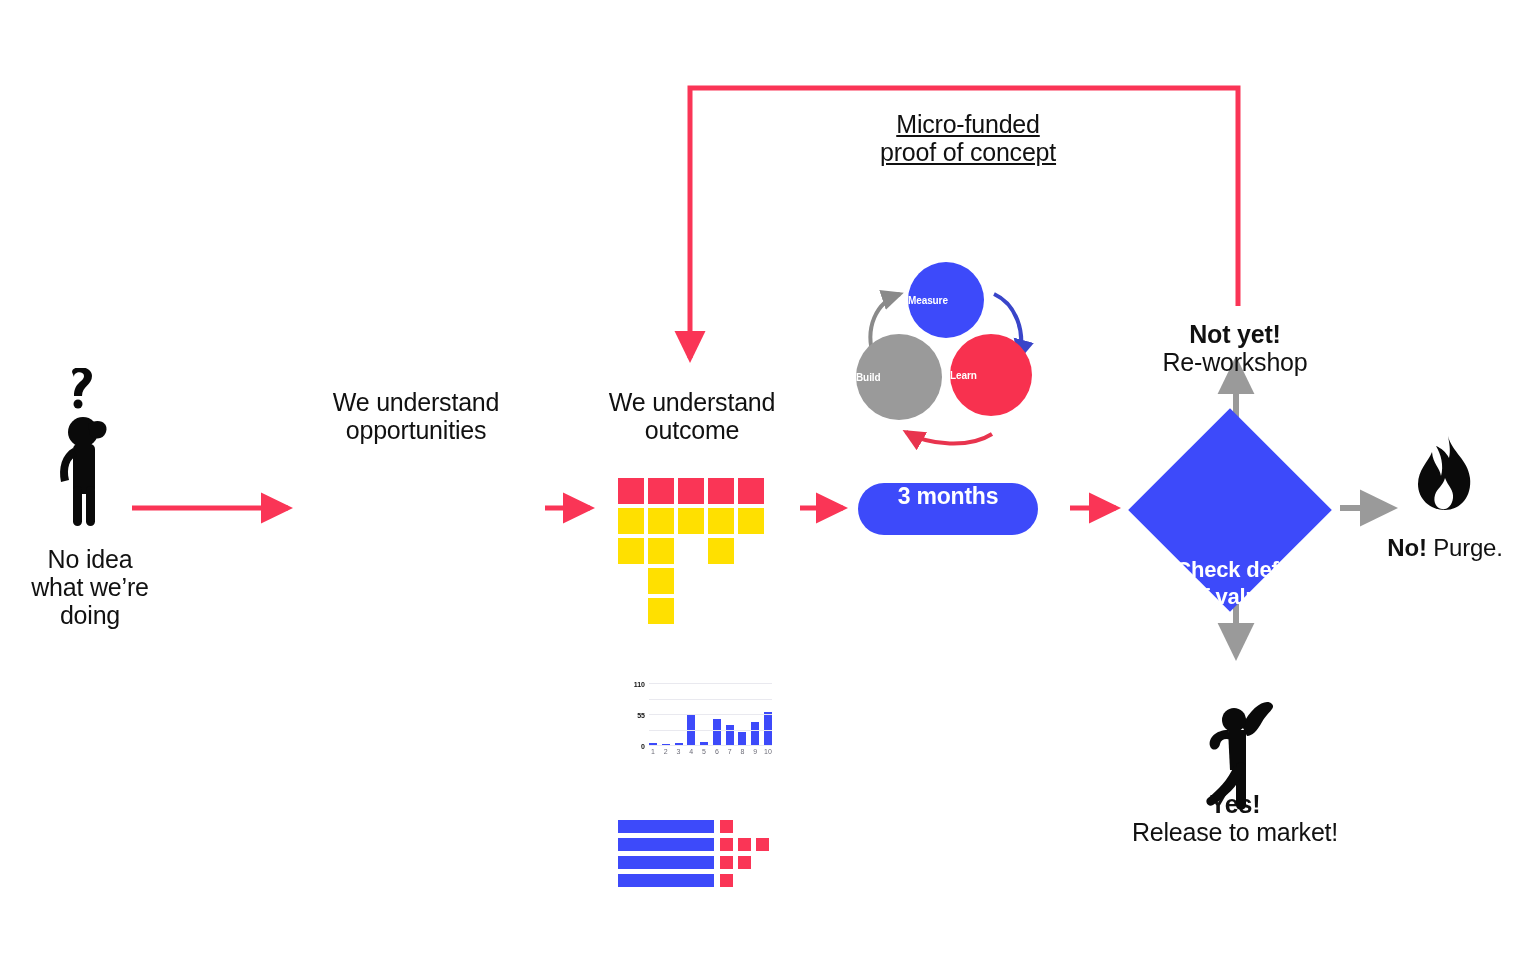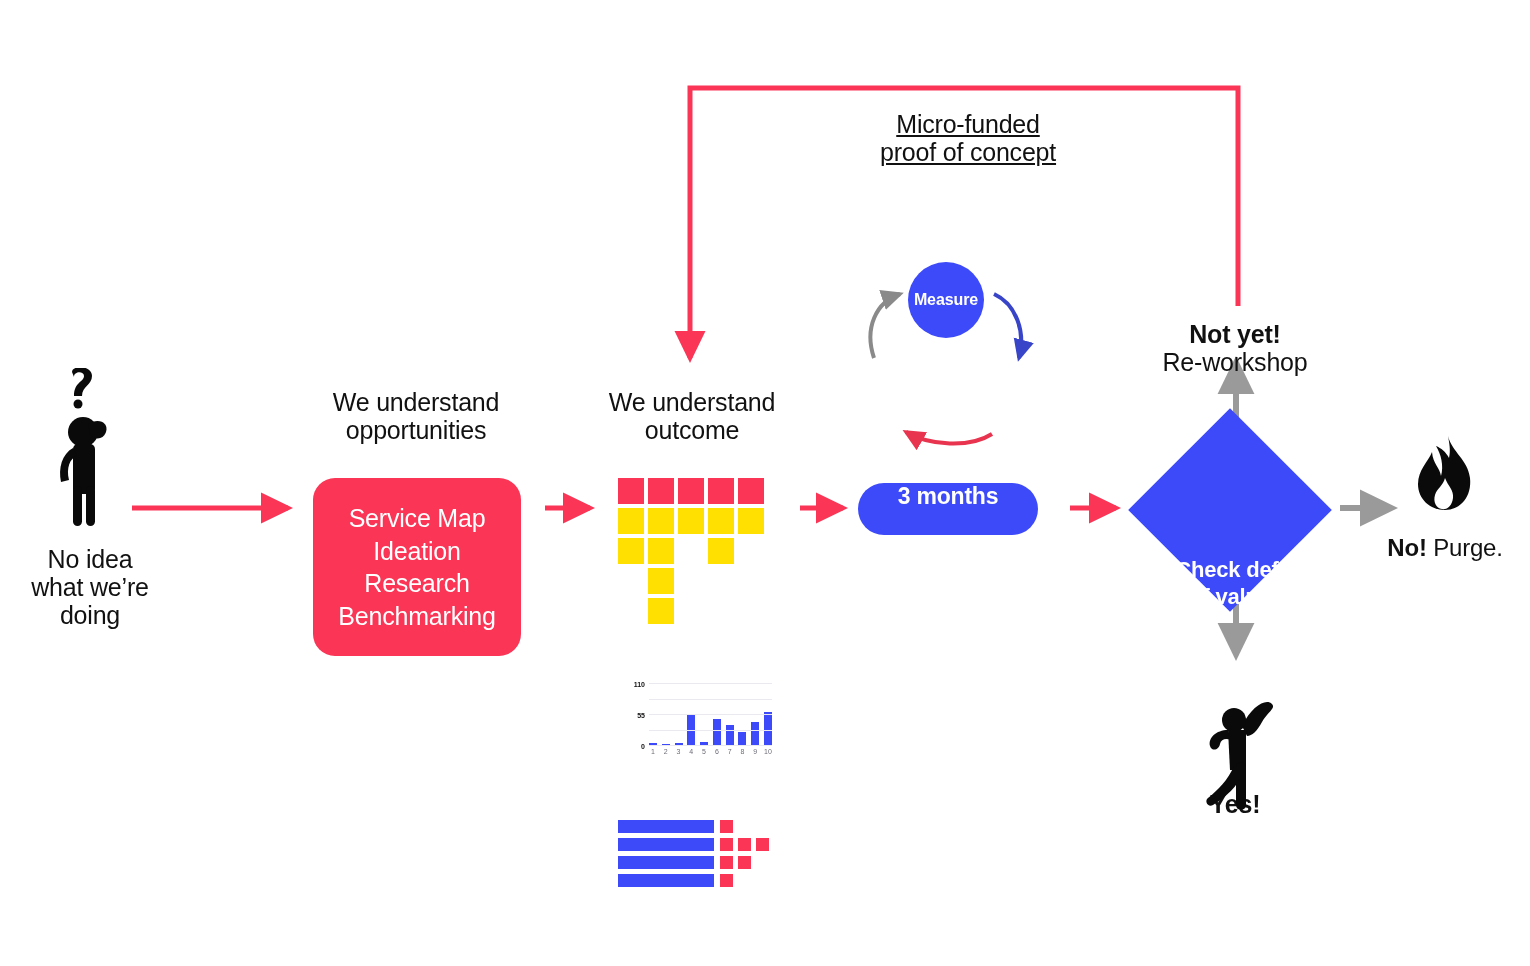--- a/index.html
+++ b/index.html
@@ -86,22 +86,22 @@
   
   #bar-rows { left: 618px; top: 820px; width: 160px; height: 72px; }
   .brow { position: absolute; left: 0; height: 13px; }
   .brow .bluebar { position: absolute; left: 0; top: 0; width: 96px; height: 13px; background: #3D4AFA; }
   .brow .sq { position: absolute; top: 0; width: 13px; height: 13px; background: #FA3556; }
 
   
   #bml { left: 856px; top: 262px; width: 184px; height: 180px; }
   .bml-circle {
     position: absolute; border-radius: 50%;
-    display: flex; align-items: center; justify-content: center;
-    color: #ffffff; font-size: 16px; font-weight: bold;
+    display: flex; align-items: center; justify-content: flex-start;
+    color: #ffffff; font-size: 10px; font-weight: bold;
     letter-spacing: -0.1px;
   }
   #circle-measure { left: 52px; top: 0px; width: 76px; height: 76px; background: #3D4AFA; }
   #circle-build   { left: 0px;  top: 72px; width: 86px; height: 86px; background: #9a9a9a; }
   #circle-learn   { left: 94px; top: 72px; width: 82px; height: 82px; background: #F8314F; }
   #bml svg { position: absolute; left: 0; top: 0; overflow: visible; }
 
   
   #pill-3months {
     left: 858px; top: 483px; width: 180px; height: 52px;
@@ -201,26 +201,20 @@
   </div>
   <div class="abs caption" id="label-no-idea">
     <div>No idea</div>
     <div>what we’re</div>
     <div>doing</div>
   </div>
 
   <div class="abs caption" id="label-opportunities">
     <div>We understand</div>
     <div>opportunities</div>
-  </div>
-  <div class="abs" id="box-service-map">
-    <div>Service Map</div>
-    <div>Ideation</div>
-    <div>Research</div>
-    <div>Benchmarking</div>
   </div>
 
   <div class="abs caption" id="label-outcome">
     <div>We understand</div>
     <div>outcome</div>
   </div>
   <div class="abs" id="matrix">
       <div class="cell red" style="left: 0px; top: 0px; width: 26px; height: 26px;"></div>
       <div class="cell red" style="left: 30px; top: 0px; width: 26px; height: 26px;"></div>
       <div class="cell red" style="left: 60px; top: 0px; width: 26px; height: 26px;"></div>
@@ -313,20 +307,26 @@
 
       <path d="M18 96 C8 66 20 40 44 32" fill="none" stroke="#8a8a8a" stroke-width="4" marker-end="url(#a-gray2)"></path>
 
       <path d="M138 32 C160 42 170 70 163 96" fill="none" stroke="#3945c9" stroke-width="4" marker-end="url(#a-blue2)"></path>
 
       <path d="M136 172 C114 186 74 184 50 170" fill="none" stroke="#E8344E" stroke-width="4" marker-end="url(#a-red2)"></path>
     </svg>
     <div class="bml-circle" id="circle-measure">
       <span>Measure</span>
     </div>
+    <div class="bml-circle" id="circle-build">
+      <span>Build</span>
+    </div>
+    <div class="bml-circle" id="circle-learn">
+      <span>Learn</span>
+    </div>
   </div>
 
   <div class="abs" id="pill-3months">
     <span>3 months</span>
   </div>
 
   <div class="abs" id="diamond-wrap">
     <div id="diamond-shape"></div>
     <div id="diamond-label">
       <div>
@@ -336,20 +336,21 @@
     </div>
   </div>
 
   <div class="abs caption" id="label-not-yet">
     <div class="caption-bold">Not yet!</div>
     <div>Re-workshop</div>
   </div>
 
   <div class="abs caption" id="label-yes">
     <div class="caption-bold">Yes!</div>
+    <div>Release to market!</div>
   </div>
 
   <div class="abs caption" id="label-no-purge">
     <span class="caption-bold">No!</span><span> Purge.</span>
   </div>
 
   <div class="abs" id="flame-icon">
     <svg viewBox="0 0 74 86" width="74" height="86" xmlns="http://www.w3.org/2000/svg">
       <path d="M40 0 C44 16 60 24 62 42 C64 60 53 74 37 74 C22 74 10 63 10 48 C10 34 20 26 24 16
                C25 28 32 32 33 40 C36 30 33 18 28 10 C33 12 38 16 41 22 C43 14 41 6 40 0 z" fill="#0a0a0a"></path>

